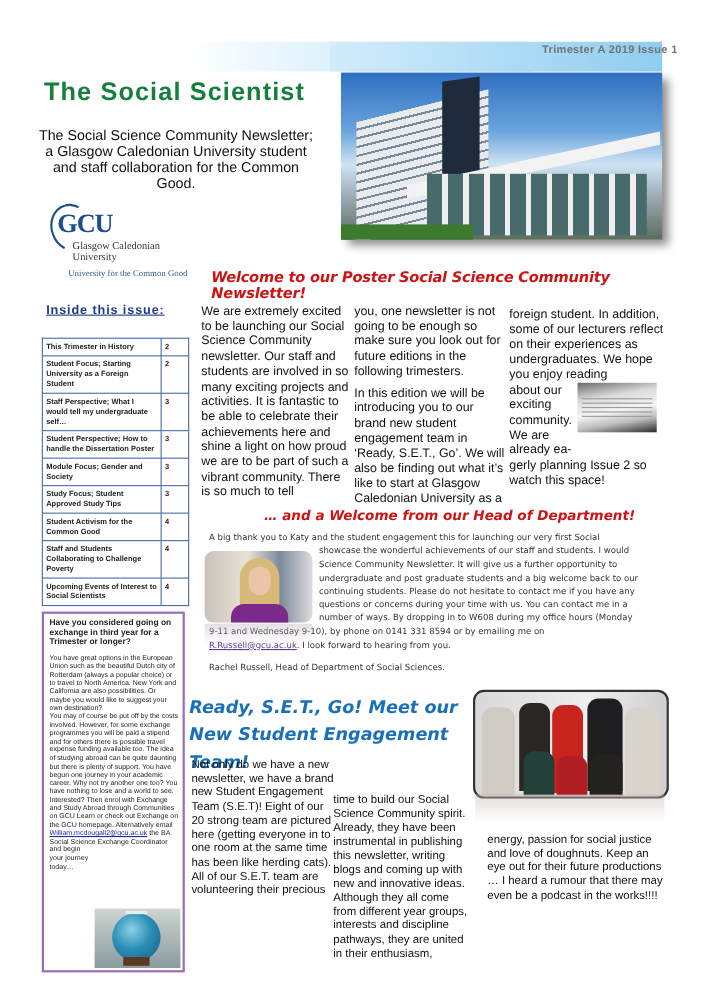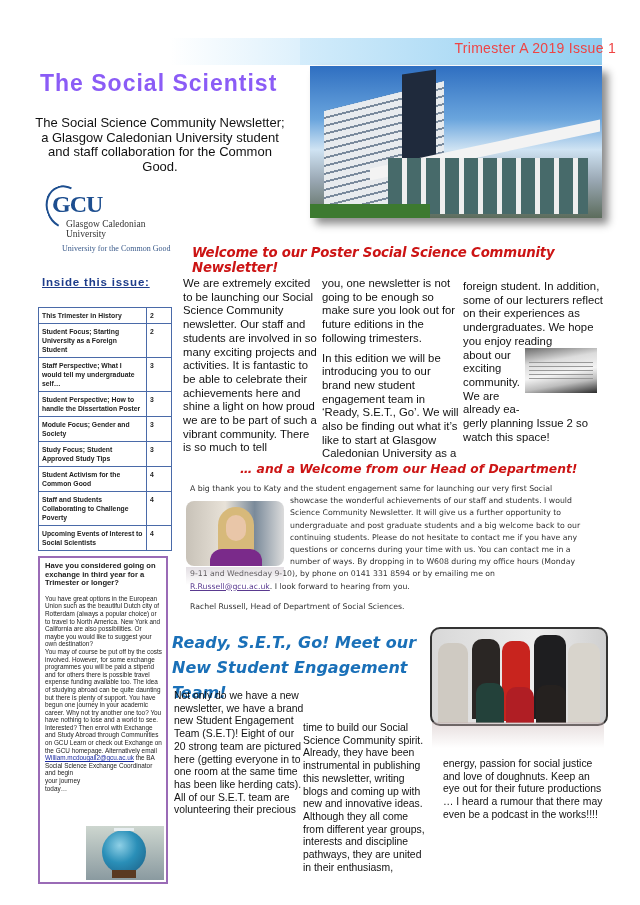--- a/index.html
+++ b/index.html
@@ -1,24 +1,24 @@
 <!DOCTYPE html>
 <html><head>
 <meta charset="utf-8">
 <style>
   html, body { margin: 0; padding: 0; }
   body { width: 640px; height: 905px; background: #ffffff; position: relative; overflow: hidden; font-family: "Liberation Sans", sans-serif; color: #111; }
   .abs { position: absolute; }
 
   
   .issue-band { left: 170px; top: 38px; width: 312px; height: 27px; background: linear-gradient(to right, rgba(255,255,255,1) 0%, #d3ecfb 55%, #9fd3f2 100%); }
-  .issue-band-text { right: 24px; top: 40px; font-weight: normal; font-size: 14px; letter-spacing: 0.3px; color: #ef4444; }
+  .issue-band-text { right: 24px; top: 40px; font-weight: bold; font-size: 10px; letter-spacing: 0.3px; color: #737373; }
   .issue-band-ext { left: 300px; top: 38px; width: 302px; height: 27px; background: linear-gradient(to right, #d3ecfb 0%, #8fcdf0 100%); }
 
-  .title { left: 40px; top: 70px; font-size: 23px; font-weight: bold; letter-spacing: 1px; color: #8b5cf6; }
+  .title { left: 40px; top: 70px; font-size: 23px; font-weight: bold; letter-spacing: 1px; color: #15803d; }
   .subtitle { left: 30px; top: 116px; width: 260px; text-align: center; font-size: 13px; line-height: 14.5px; color: #111; }
 
   
   .building { left: 310px; top: 66px; width: 292px; height: 152px; box-shadow: 6px 6px 8px rgba(0,0,0,0.45); overflow: hidden;
     background: linear-gradient(to bottom, #2f6fc1 0%, #6aa5dd 35%, #cfe3f3 55%, #9aa8b4 75%, #5c6c5c 100%); }
   .building .tower { position:absolute; left: 14px; top: 30px; width: 120px; height: 110px; background: repeating-linear-gradient(to bottom, #e8ebee 0 6px, #7a8a9c 6px 8px); transform: skewY(-14deg); }
   .building .dark { position:absolute; left: 92px; top: 6px; width: 34px; height: 96px; background: #1f2a3c; transform: skewY(-8deg); }
   .building .canopy { position:absolute; left: 60px; top: 78px; width: 230px; height: 12px; background: #f3f3f3; transform: skewY(-12deg); }
   .building .glass { position:absolute; left: 78px; top: 92px; width: 200px; height: 56px; background: repeating-linear-gradient(to right, #476a6a 0 14px, #eeeeee 14px 19px); }
   .building .grass { position:absolute; left: 0; top: 138px; width: 120px; height: 14px; background: #3d7a30; }
@@ -178,21 +178,21 @@
 <div class="newspapers" title="stack of newspapers photo">
   <div class="stripe" style="top:14px"></div>
   <div class="stripe" style="top:18px"></div>
   <div class="stripe" style="top:22px"></div>
   <div class="stripe" style="top:26px"></div>
   <div class="stripe" style="top:30px"></div>
 </div>
 
 <div class="abs hod-heading">… and a Welcome from our Head of Department!</div>
 <div class="abs hod-text">
-  <div>A big thank you to Katy and the student engagement same for launching our very first Social</div>
+  <div>A big thank you to Katy and the student engagement this for launching our very first Social</div>
   <span class="indent">showcase the wonderful achievements of our staff and students.  I would</span>
   <span class="indent">Science Community Newsletter. It will give us a further opportunity to</span>
   <span class="indent">undergraduate and post graduate students and a big welcome back to our</span>
   <span class="indent">continuing students.  Please do not hesitate to contact me if you have any</span>
   <span class="indent">questions or concerns during your time with us. You can contact me in a</span>
   <span class="indent">number of ways.  By dropping in to W608 during my office hours (Monday</span>
   <div>9-11 and Wednesday 9-10),  by phone on 0141 331 8594 or by emailing me on</div>
   <div><a>R.Russell@gcu.ac.uk</a><span>.  I look forward to hearing from you.</span></div>
 </div>
 <div class="abs hod-photo" title="Rachel Russell portrait photo">

